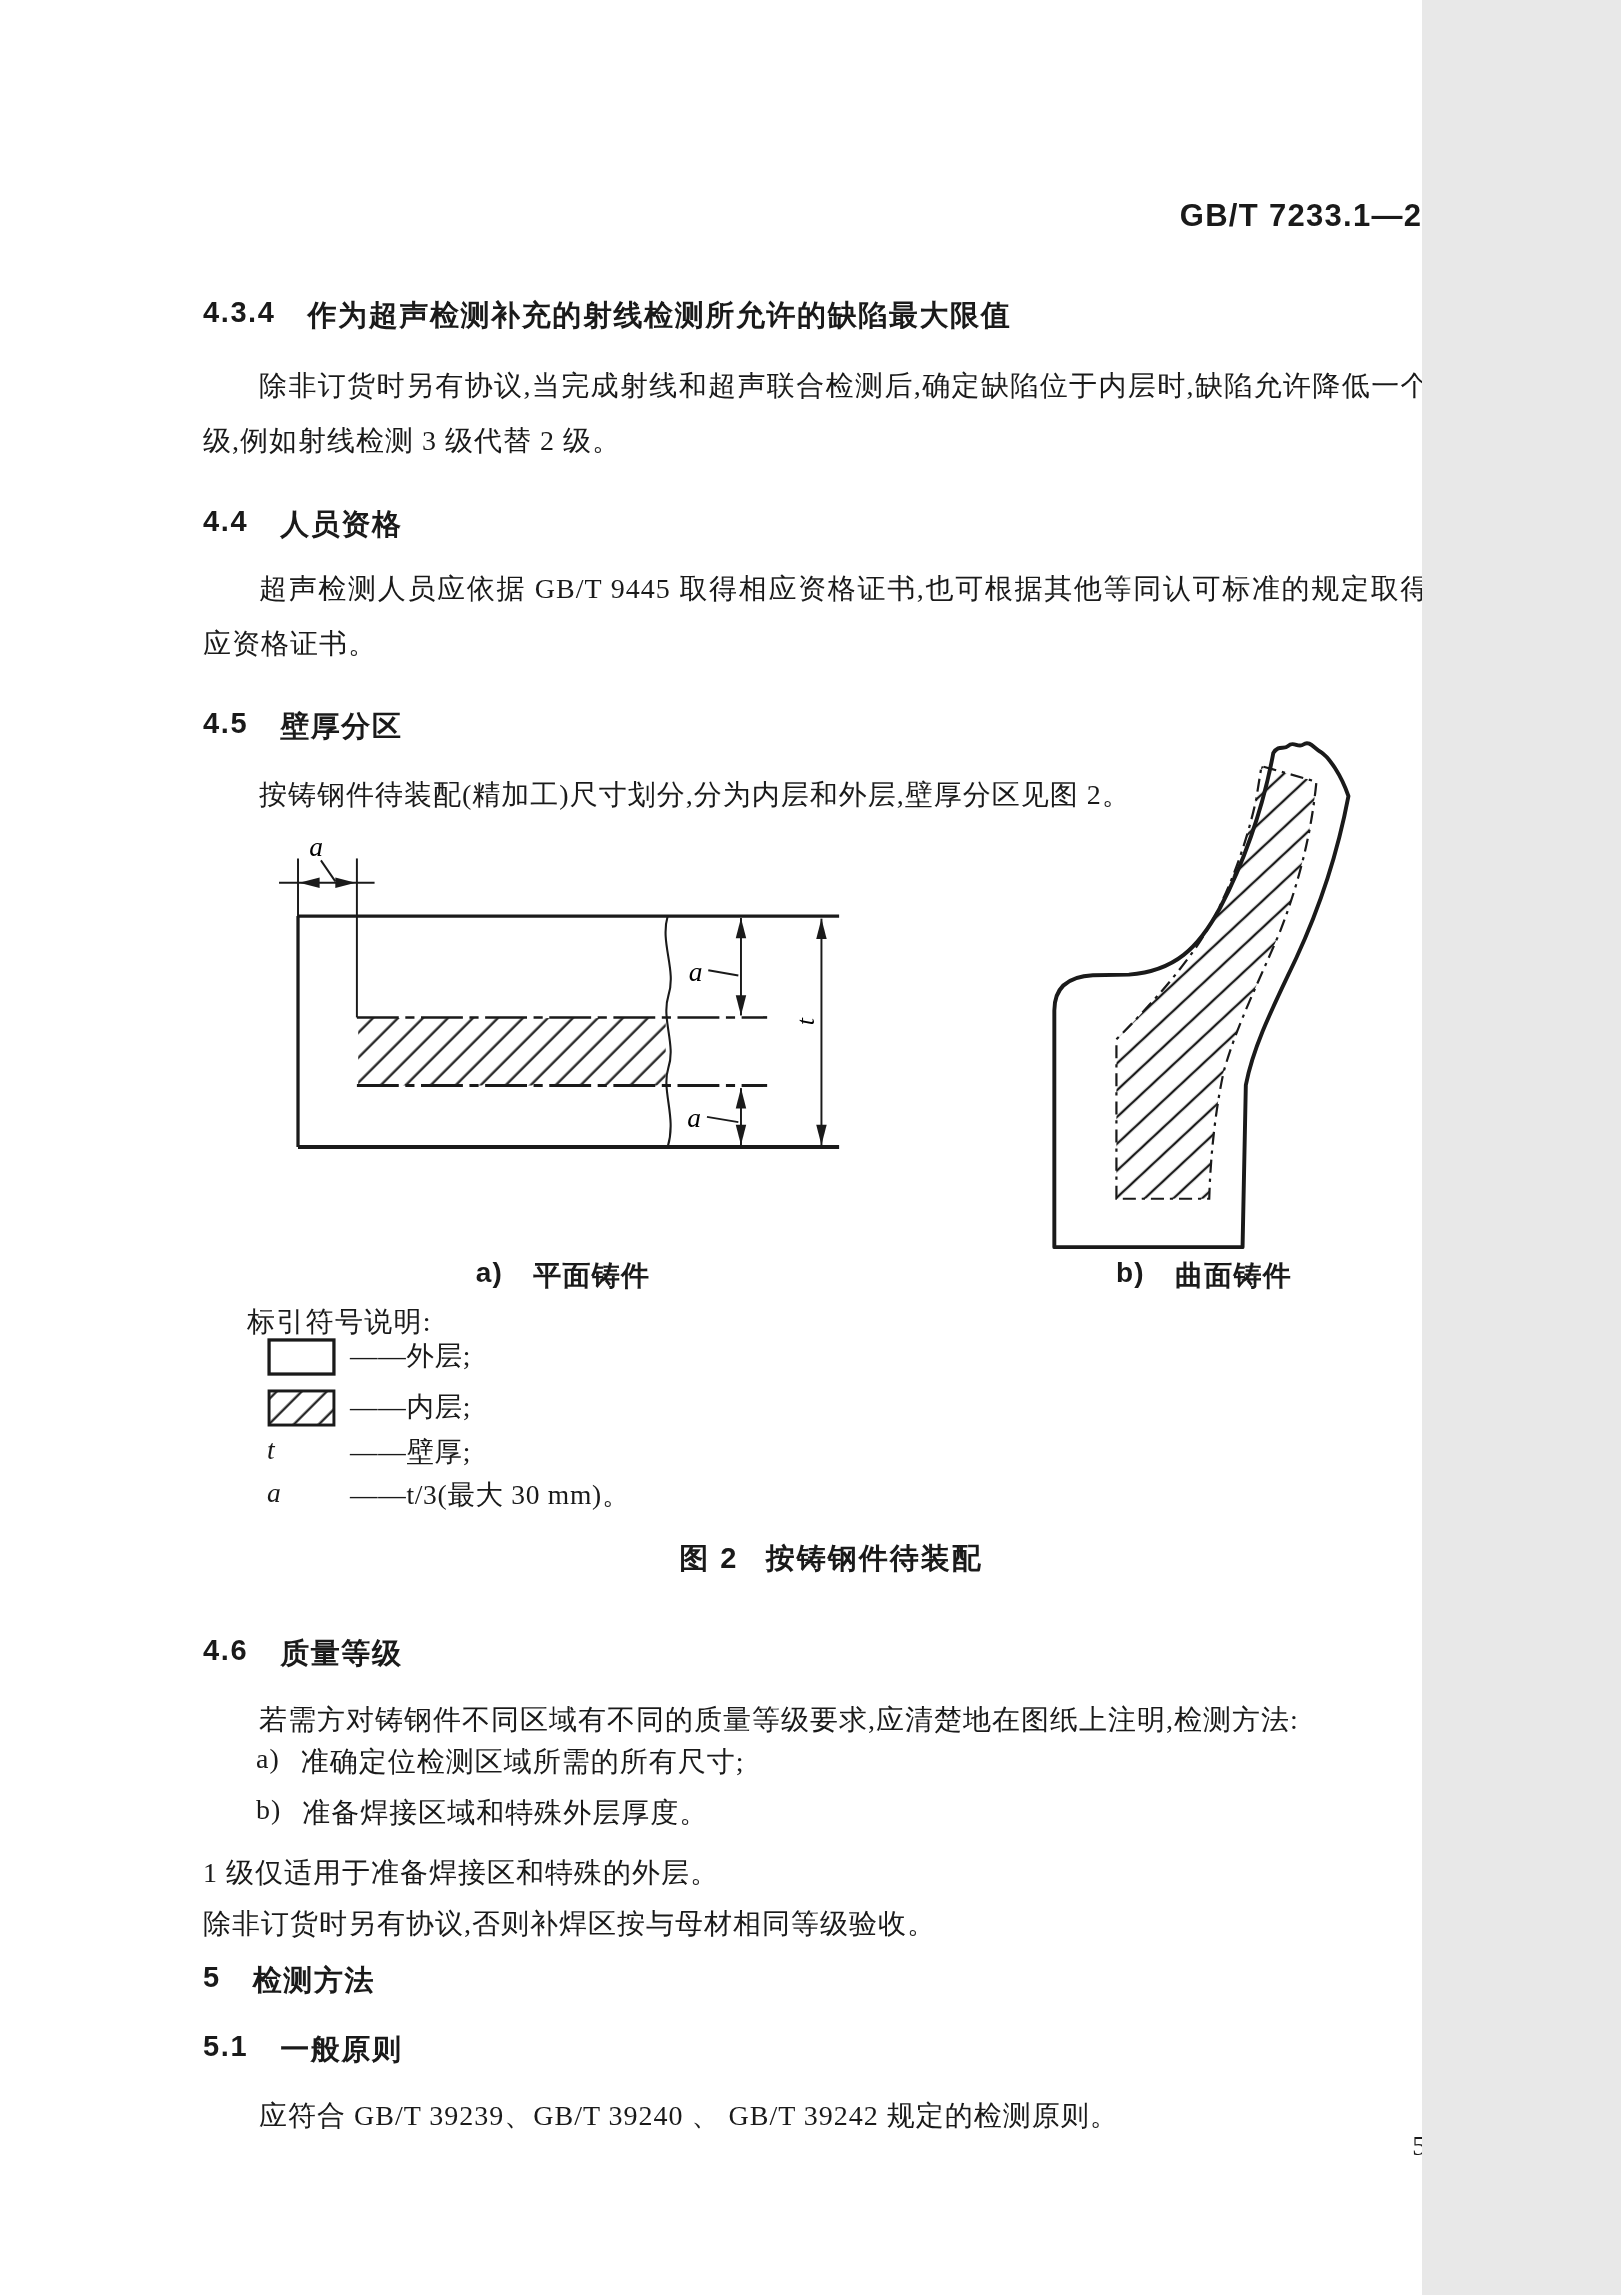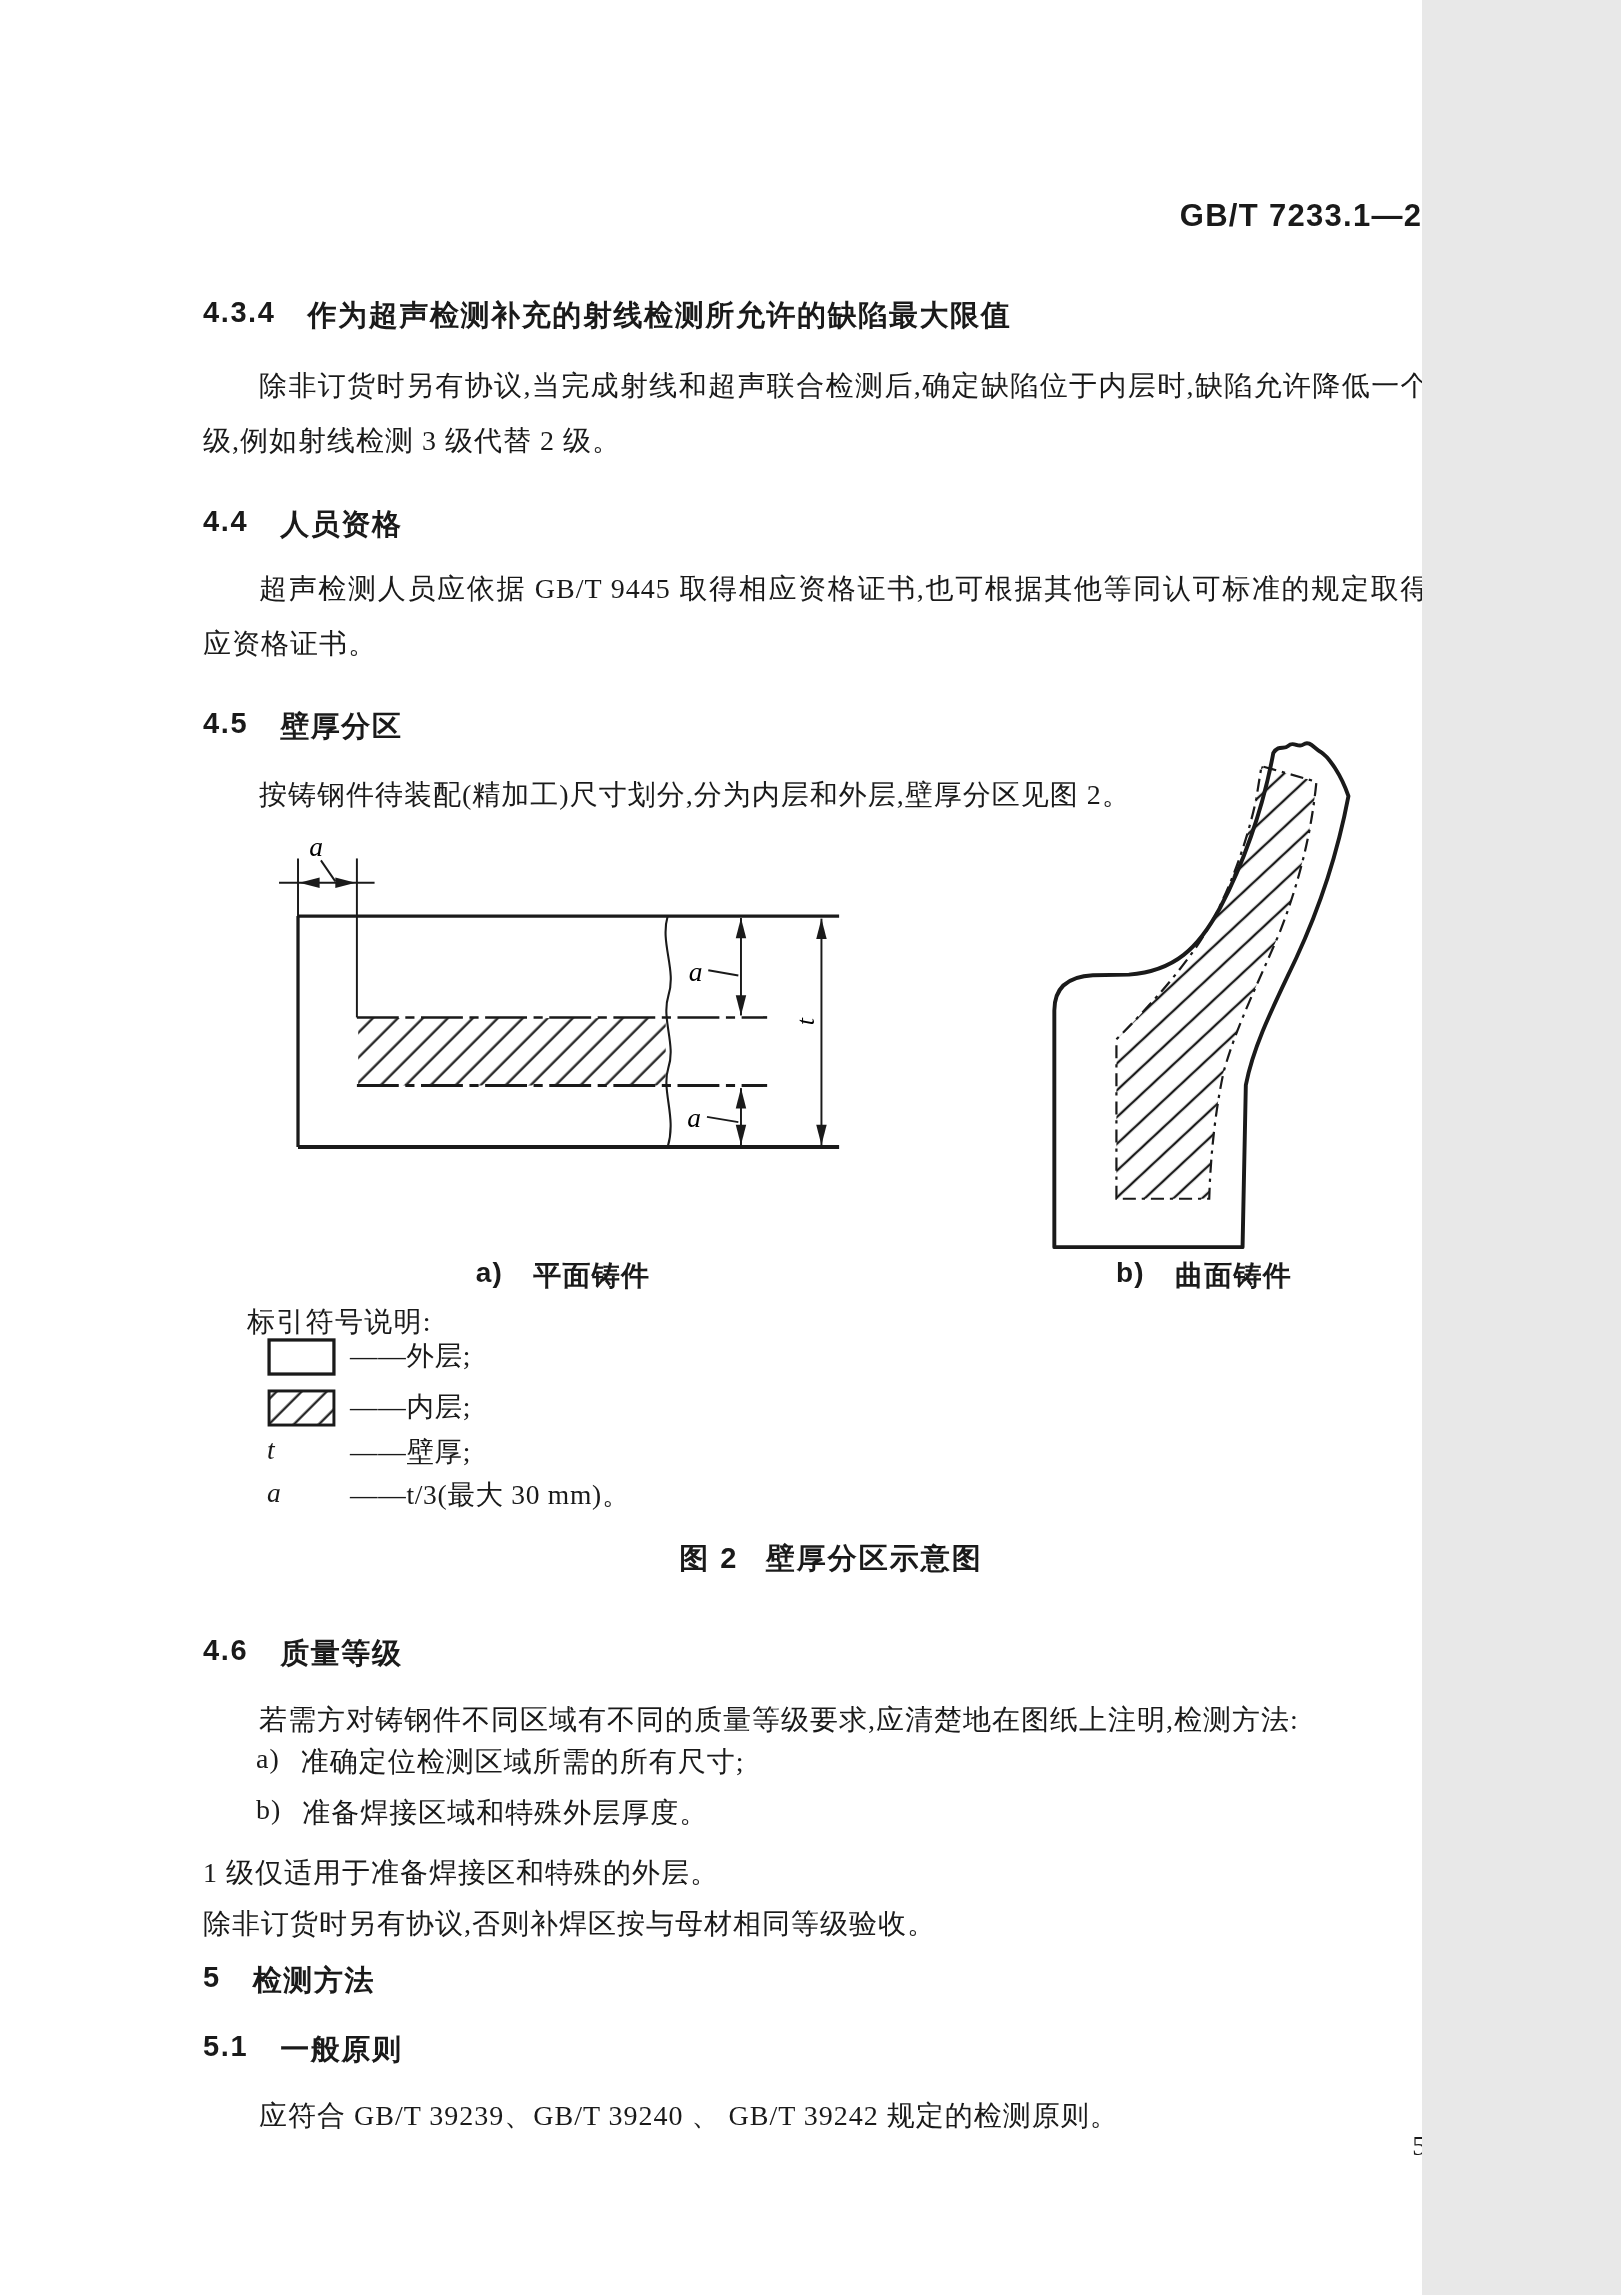--- a/index.html
+++ b/index.html
@@ -221,21 +221,21 @@
   </div>
 
   <div class="legend-row" style="top:1477px;height:37px">
     <span class="legend-symbol-cell">
       <span class="legend-letter">a</span>
     </span>
     <span class="legend-label">——t/3(最大 30 mm)。</span>
   </div>
 
   <div class="fig-caption">
-    <span>图 2</span><span class="fig-title">壁厚分区示意图</span>
+    <span>图 2</span><span class="fig-title">按铸钢件待装配</span>
   </div>
 
   <div class="sec-heading" style="top:1634px">
     <span>4.6</span>
     <span>质量等级</span>
   </div>
   <div class="para" style="top:1692px">若需方对铸钢件不同区域有不同的质量等级要求,应清楚地在图纸上注明,检测方法:</div>
 
   <div class="item" style="top:1743px">
     <span>a)</span>

